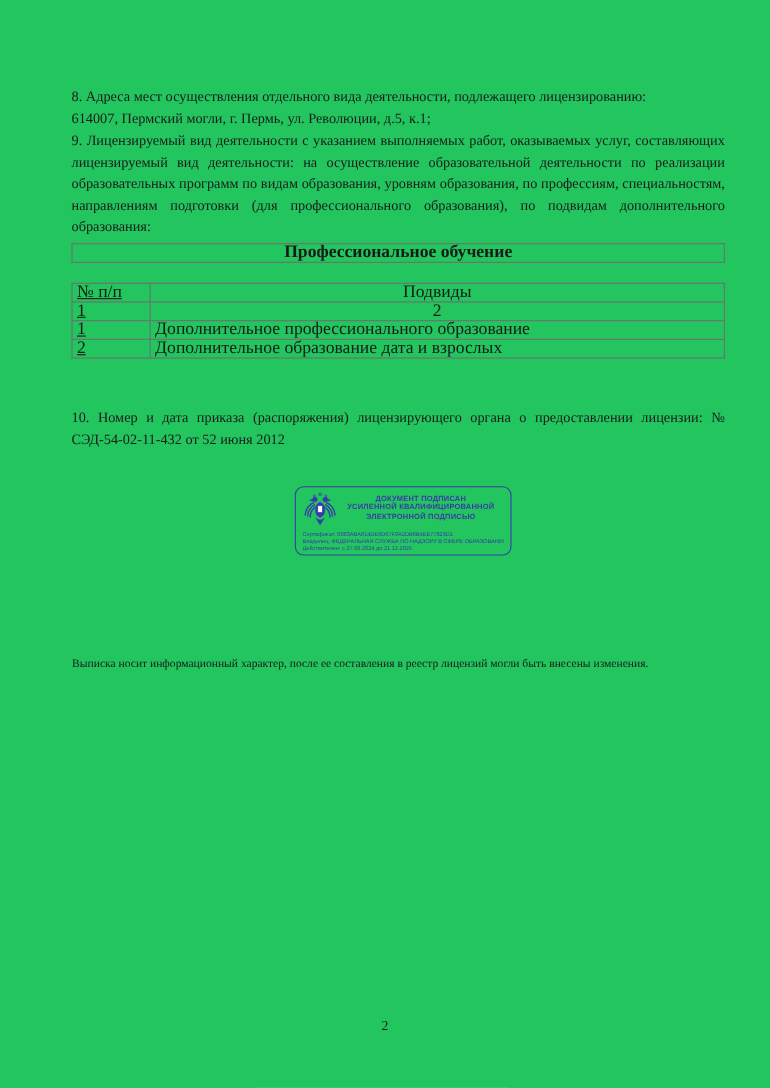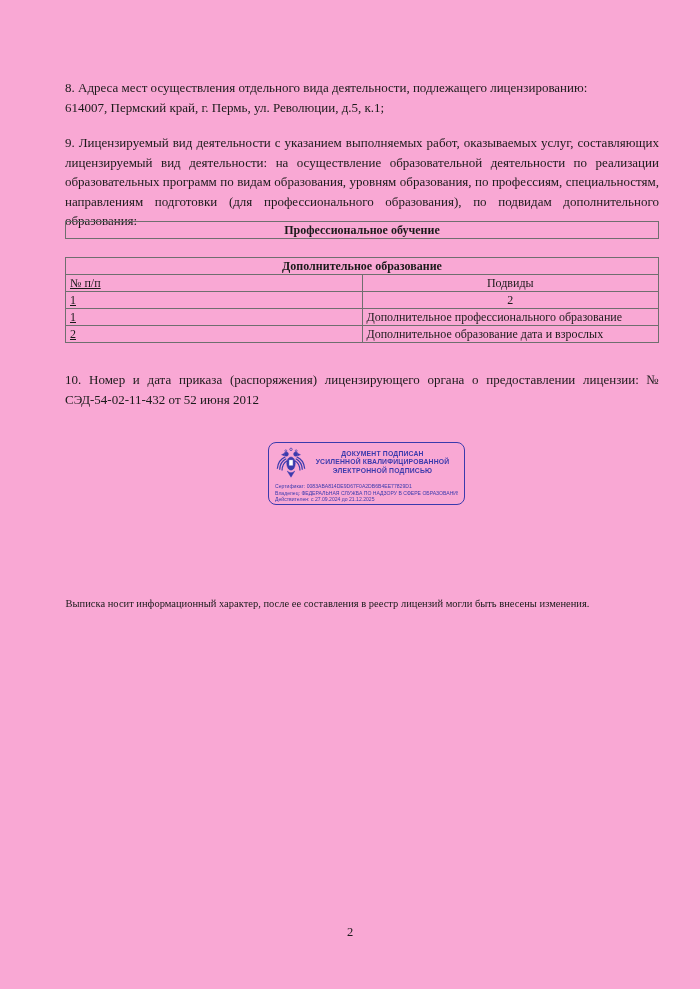--- a/index.html
+++ b/index.html
@@ -1,20 +1,20 @@
 <!DOCTYPE html>
 <html lang="ru"><head>
 <meta charset="utf-8">
 <style>
   html,body{margin:0;padding:0;background:#ffffff;}
   .page{
     position:relative;
     width:700px;
     height:989px;
-    background:#f9a8d4;
+    background:#22c55e;
     font-family:"Liberation Serif", serif;
     color:#1a1a1a;
     overflow:hidden;
   }
   .abs{position:absolute;}
   .body-text{
     font-size:13px;
     line-height:19.5px;
   }
   .justify{text-align:justify;}
@@ -22,21 +22,21 @@
 
   
   table.doc-table{
     border-collapse:collapse;
     width:594px;
     table-layout:fixed;
   }
   table.doc-table td{
     border:1px solid #6f6f6f;
     padding:1px 4px;
-    font-size:12px;
+    font-size:16px;
     line-height:14px;
     vertical-align:middle;
   }
   td.tbl-title{
     font-size:13px;
     font-weight:bold;
     text-align:center;
     line-height:17px;
     padding:2px 4px;
   }
@@ -87,40 +87,37 @@
     font-size:12.5px;
   }
 </style>
 </head>
 <body>
 
 <div class="page">
 
   <div class="abs section body-text" style="top:78px;">
     <div>8. Адреса мест осуществления отдельного вида деятельности, подлежащего лицензированию:</div>
-    <div>614007, Пермский край, г. Пермь, ул. Революции, д.5, к.1;</div>
+    <div>614007, Пермский могли, г. Пермь, ул. Революции, д.5, к.1;</div>
   </div>
 
-  <div class="abs section body-text justify" style="top:133px;">
+  <div class="abs section body-text justify" style="top:118px;">
     <span>9. Лицензируемый вид деятельности с указанием выполняемых работ, оказываемых услуг, составляющих лицензируемый вид деятельности: на осуществление образовательной деятельности по реализации образовательных программ по видам образования, уровням образования, по профессиям, специальностям, направлениям подготовки (для профессионального образования), по подвидам дополнительного образования:</span>
   </div>
 
   <table class="doc-table abs" style="left:65px;top:221px;">
     <tbody>
       <tr>
         <td class="tbl-title">Профессиональное обучение</td>
       </tr>
     </tbody>
   </table>
 
   <table class="doc-table abs" style="left:65px;top:257px;">
     <tbody>
-      <tr>
-        <td colspan="2" class="tbl-title">Дополнительное образование</td>
-      </tr>
       <tr>
         <td class="num-col">№ п/п</td>
         <td class="center">Подвиды</td>
       </tr>
       <tr>
         <td class="num-col">1</td>
         <td class="center">2</td>
       </tr>
       <tr>
         <td class="num-col">1</td>

